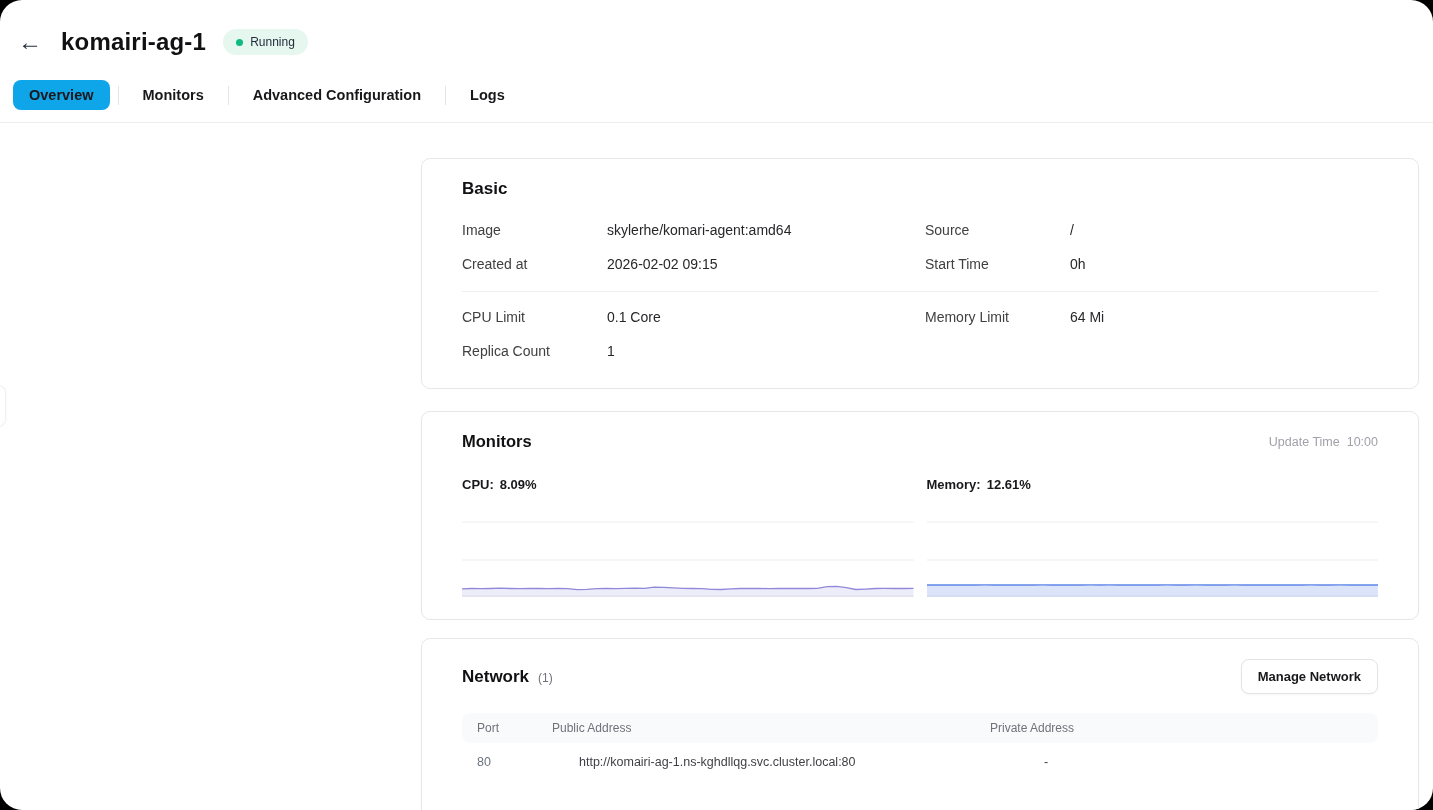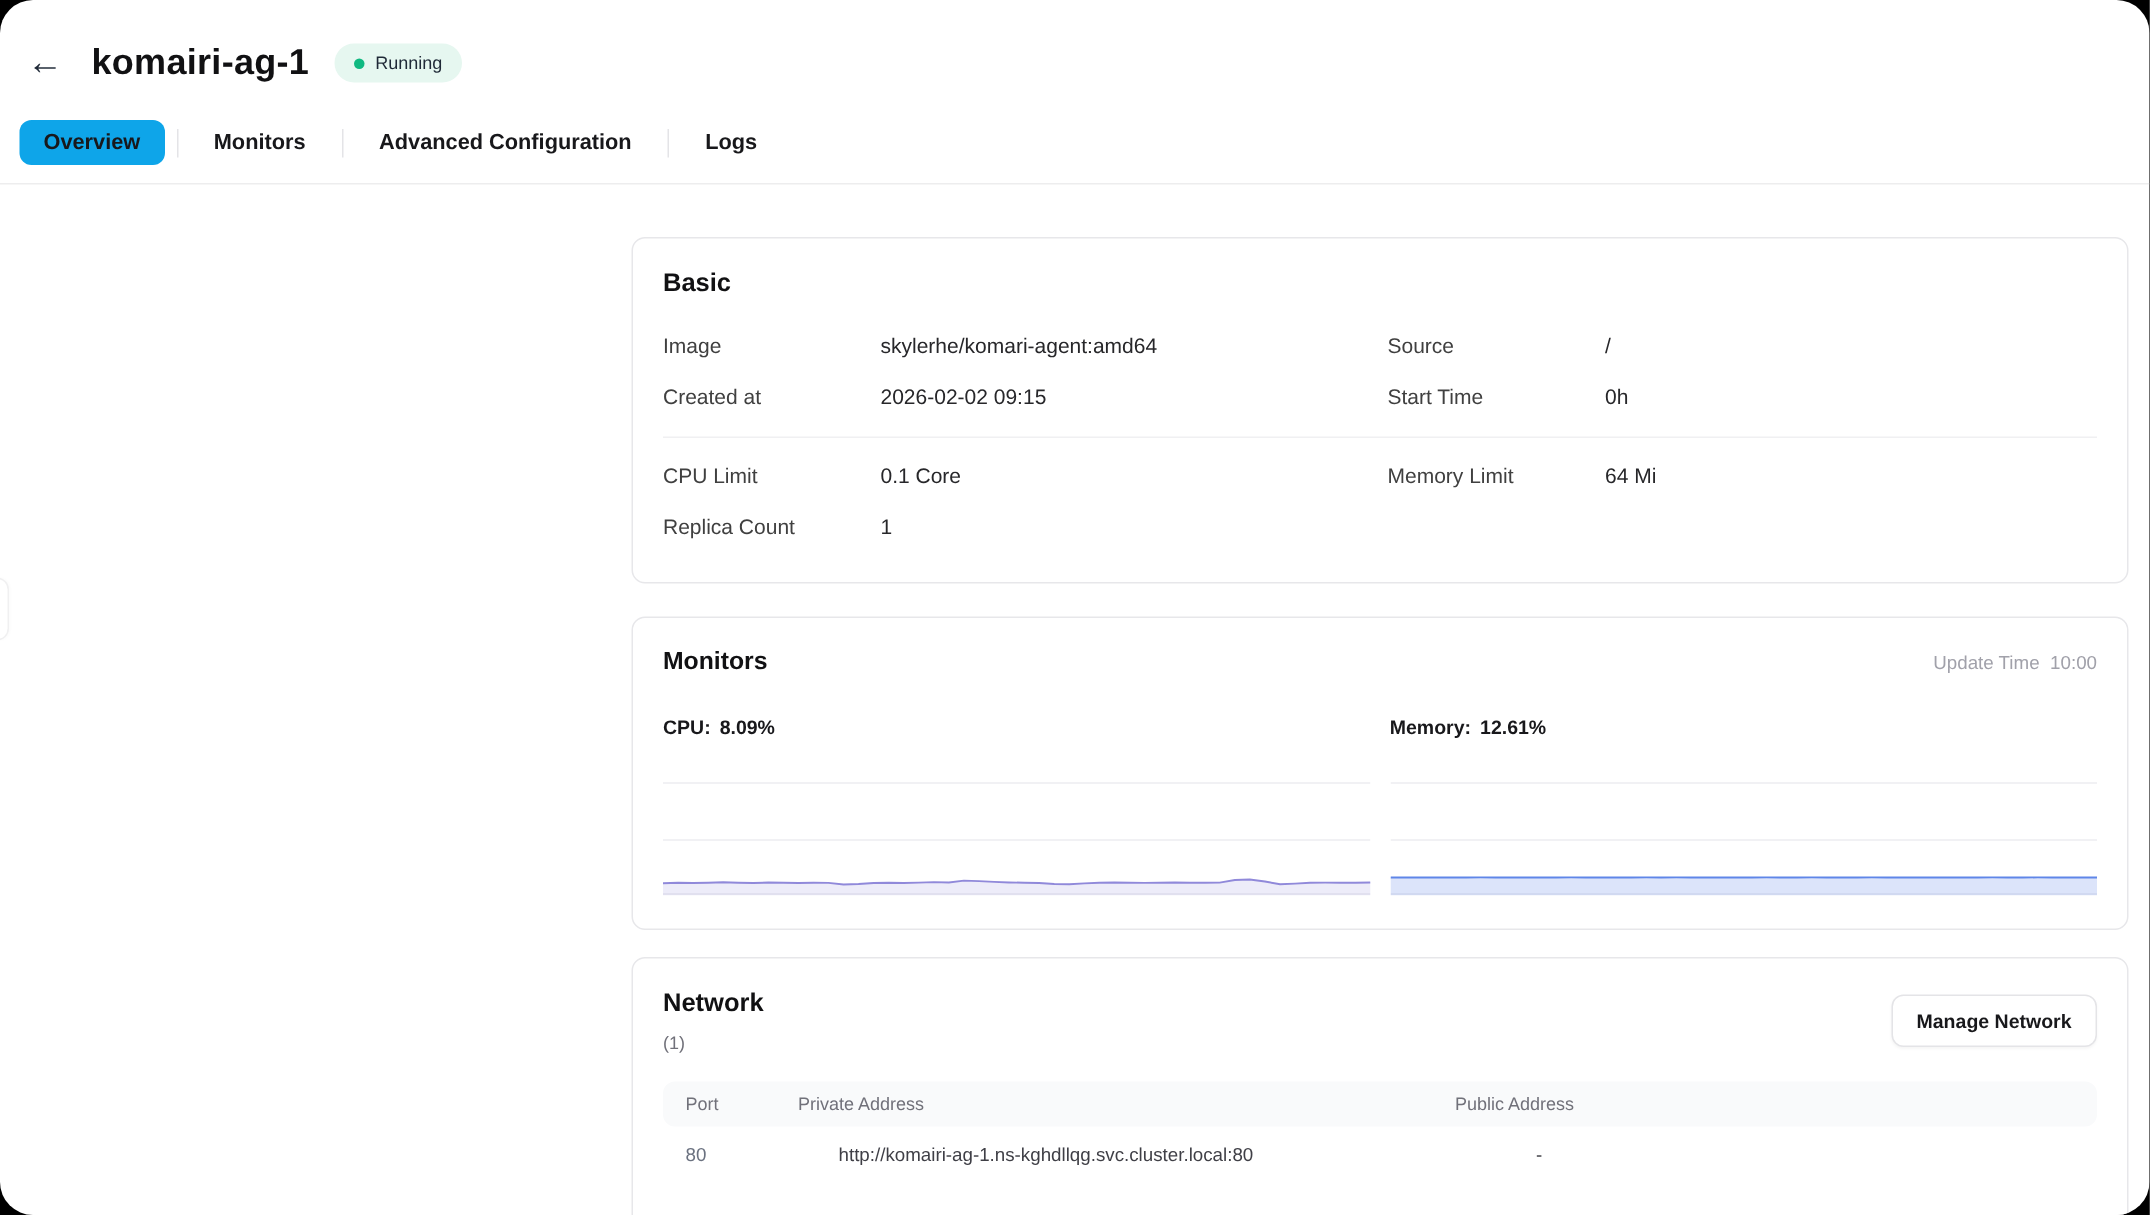--- a/index.html
+++ b/index.html
@@ -25,40 +25,40 @@
   .tab {
     padding:7px 16px; font-size:14.5px; font-weight:600; color:#18181b;
     border-radius:8px; cursor:pointer; white-space:nowrap;
   }
   .tab.active { background:#0ea5e9; }
   .tab-divider { width:1px; height:19px; background:#e4e4e7; margin:0 8px; }
   
   .content { margin:35px 14px 0 421px; }
   .card {
     background:#fff; border:1px solid #e7e7ea; border-radius:9px;
-    padding:20px 20px;
+    padding:20px 40px;
   }
   .card-title { font-size:17px; font-weight:700; color:#111113; }
   
   .fgrid { display:grid; grid-template-columns:1fr 1fr; column-gap:10px; margin-top:14px; }
   .field { display:flex; align-items:center; height:34px; font-size:14px; }
   .field .lbl { width:145px; flex:0 0 145px; color:#404040; }
   .field .val { color:#27272a; }
   .card hr { border:none; border-top:1px solid #f0f0f2; margin:10px 0 2px 0; }
   
   .monitors-card { margin-top:22px; padding-bottom:22px; }
   .mon-head { display:flex; justify-content:space-between; align-items:center; }
   .update-time { display:flex; gap:7px; font-size:12.5px; color:#a1a1aa; }
   .charts { display:grid; grid-template-columns:1fr 1fr; column-gap:13px; margin-top:26px; }
   .chart-label { display:flex; gap:6px; font-size:13px; font-weight:600; color:#18181b; }
   svg.spark { display:block; width:100%; height:95px; margin-top:10px; }
   
   .network-card { margin-top:18px; min-height:185px; }
   .net-head { display:flex; justify-content:space-between; align-items:center; }
-  .net-title-group { display:flex; align-items:baseline; gap:9px;flex-direction:column; }
+  .net-title-group { display:flex; align-items:baseline; gap:9px; }
   .net-count { font-size:12px; color:#71717a; }
   .manage-btn {
     background:#fff; border:1px solid #e4e4e7; border-radius:8px;
     padding:9px 16px; font-size:13px; font-weight:600; color:#18181b;
     cursor:pointer; box-shadow:0 1px 2px rgba(0,0,0,.04);
     font-family:"Liberation Sans", sans-serif;
   }
   .net-table { margin-top:19px; }
   .thead, .trow {
     display:grid; grid-template-columns:75px 438px 1fr;
@@ -182,22 +182,22 @@
       <div class="net-head">
         <div class="net-title-group">
           <div class="card-title">Network</div>
           <span class="net-count">(1)</span>
         </div>
         <button class="manage-btn">Manage Network</button>
       </div>
       <div class="net-table">
         <div class="thead">
           <span>Port</span>
+          <span>Public Address</span>
           <span>Private Address</span>
-          <span>Public Address</span>
         </div>
         <div class="trow">
           <span class="cell-port">80</span>
           <span>http://komairi-ag-1.ns-kghdllqg.svc.cluster.local:80</span>
           <span>-</span>
         </div>
       </div>
     </div>
 
   </div>

